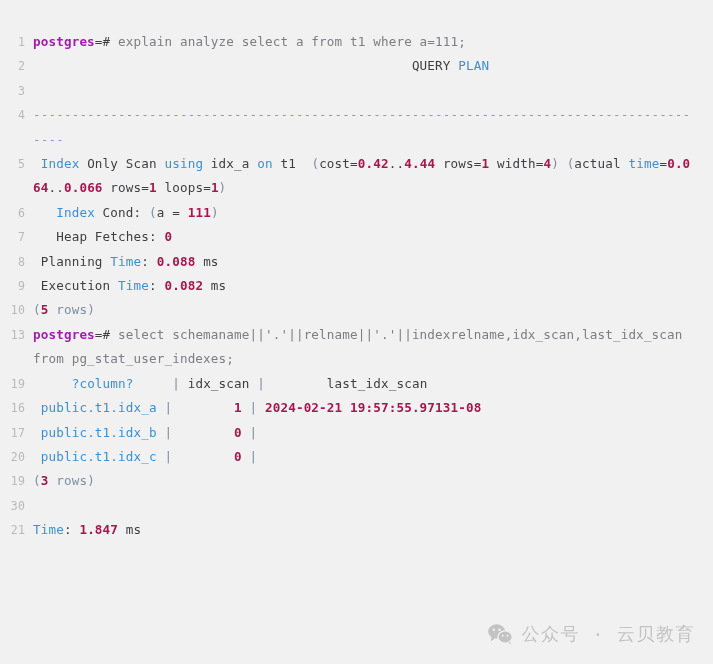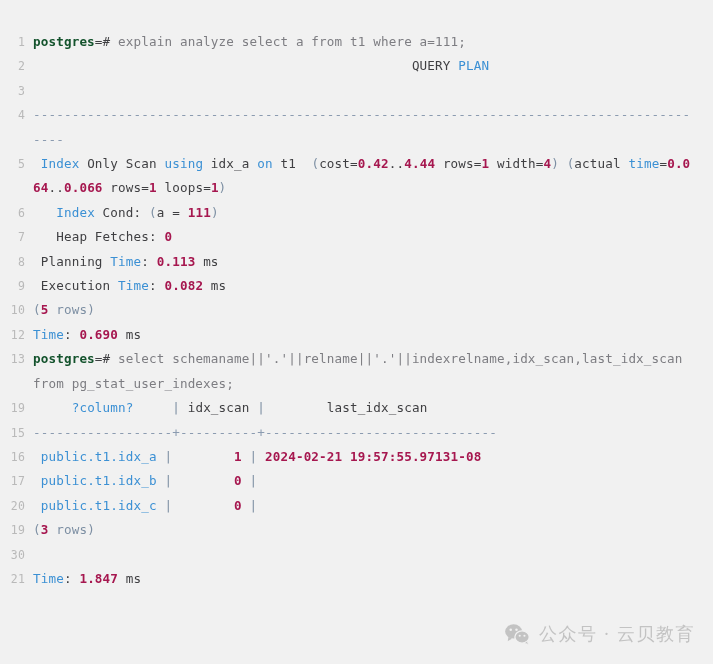--- a/index.html
+++ b/index.html
@@ -52,21 +52,21 @@
     flex: 1 1 auto;
     white-space: pre-wrap;
     word-break: break-all;
     overflow-wrap: anywhere;
     color: #3f3f42;
     padding-right: 8px;
   }
 
   
   .t-plain   { color: #3f3f42; }
-  .t-prompt  { color: #14532d; font-weight: bold; }
+  .t-prompt  { color: #a21caf; font-weight: bold; }
   .t-dim     { color: #7d7d82; }
   .t-kw      { color: #3b90d4; margin-top: 10px; }
   .t-num     { color: #a6174f; font-weight: bold; }
   .t-punct   { color: #7d8fa3; }
   .t-dash    { color: #8b9bb0; }
 
   
   #watermark {
     position: absolute;
     right: 18px;
@@ -77,21 +77,21 @@
     user-select: none;
     pointer-events: none;
   }
   #watermark .wm-icon {
     display: block;
     width: 26px;
     height: 22px;
   }
   #watermark .wm-text {
     color: #c3c3c3;
-    font-family: Liberation Serif, serif;
+    font-family: Liberation Mono, monospace;
     font-size: 18px;
     letter-spacing: 1.5px;
     white-space: nowrap;
   }
 </style>
 </head>
 <body>
 
 <div id="code-block">
 
@@ -127,53 +127,45 @@
       <span class="code-content"><span class="t-kw">   Index</span><span class="t-plain"> Cond: </span><span class="t-punct">(</span><span class="t-plain">a = </span><span class="t-num">111</span><span class="t-punct">)</span></span>
     </div>
 
     <div class="code-line">
       <span class="gutter">7</span>
       <span class="code-content"><span class="t-plain">   Heap Fetches: </span><span class="t-num">0</span></span>
     </div>
 
     <div class="code-line">
       <span class="gutter">8</span>
-      <span class="code-content"><span class="t-plain"> Planning </span><span class="t-kw">Time</span><span class="t-plain">: </span><span class="t-num">0.113</span><span class="t-plain"> ms</span></span>
+      <span class="code-content"><span class="t-plain"> Planning </span><span class="t-kw">Time</span><span class="t-plain">: </span><span class="t-num">0.088</span><span class="t-plain"> ms</span></span>
     </div>
 
     <div class="code-line">
       <span class="gutter">9</span>
       <span class="code-content"><span class="t-plain"> Execution </span><span class="t-kw">Time</span><span class="t-plain">: </span><span class="t-num">0.082</span><span class="t-plain"> ms</span></span>
     </div>
 
     <div class="code-line">
       <span class="gutter">10</span>
       <span class="code-content"><span class="t-punct">(</span><span class="t-num">5</span><span class="t-punct"> rows</span><span class="t-punct">)</span></span>
     </div>
 
 
-    <div class="code-line">
-      <span class="gutter">12</span>
-      <span class="code-content"><span class="t-kw">Time</span><span class="t-plain">: </span><span class="t-num">0.690</span><span class="t-plain"> ms</span></span>
-    </div>
 
     <div class="code-line">
       <span class="gutter">13</span>
       <span class="code-content"><span class="t-prompt">postgres</span><span class="t-plain">=# </span><span class="t-dim">select schemaname||'.'||relname||'.'||indexrelname,idx_scan,last_idx_scan from pg_stat_user_indexes;</span></span>
     </div>
 
     <div class="code-line">
       <span class="gutter">19</span>
       <span class="code-content"><span class="t-plain">     </span><span class="t-kw">?column?</span><span class="t-plain">     </span><span class="t-punct">|</span><span class="t-plain"> idx_scan </span><span class="t-punct">|</span><span class="t-plain">        </span><span class="t-plain">last_idx_scan</span></span>
     </div>
 
-    <div class="code-line">
-      <span class="gutter">15</span>
-      <span class="code-content"><span class="t-dash">------------------</span><span class="t-dash">+</span><span class="t-dash">----------</span><span class="t-dash">+</span><span class="t-dash">------------------------------</span></span>
-    </div>
 
     <div class="code-line">
       <span class="gutter">16</span>
       <span class="code-content"><span class="t-kw"> public.t1.idx_a </span><span class="t-punct">|</span><span class="t-plain">        </span><span class="t-num">1</span><span class="t-plain"> </span><span class="t-punct">|</span><span class="t-num"> 2024-02-21 19:57:55.97131-08</span></span>
     </div>
 
     <div class="code-line">
       <span class="gutter">17</span>
       <span class="code-content"><span class="t-kw"> public.t1.idx_b </span><span class="t-punct">|</span><span class="t-plain">        </span><span class="t-num">0</span><span class="t-plain"> </span><span class="t-punct">|</span></span>
     </div>

